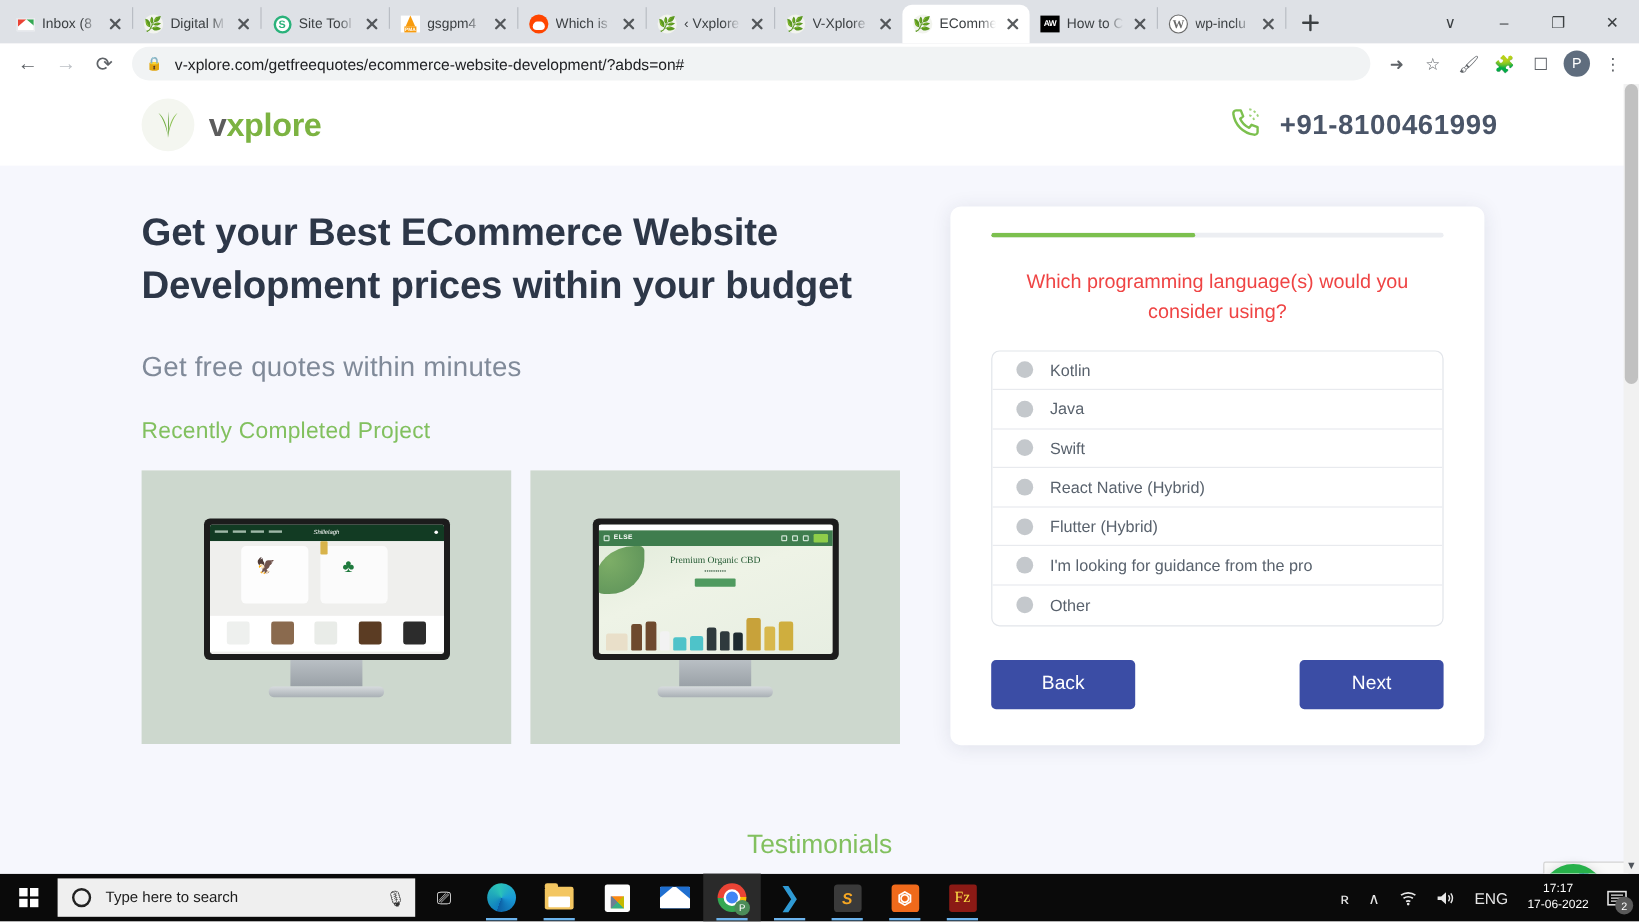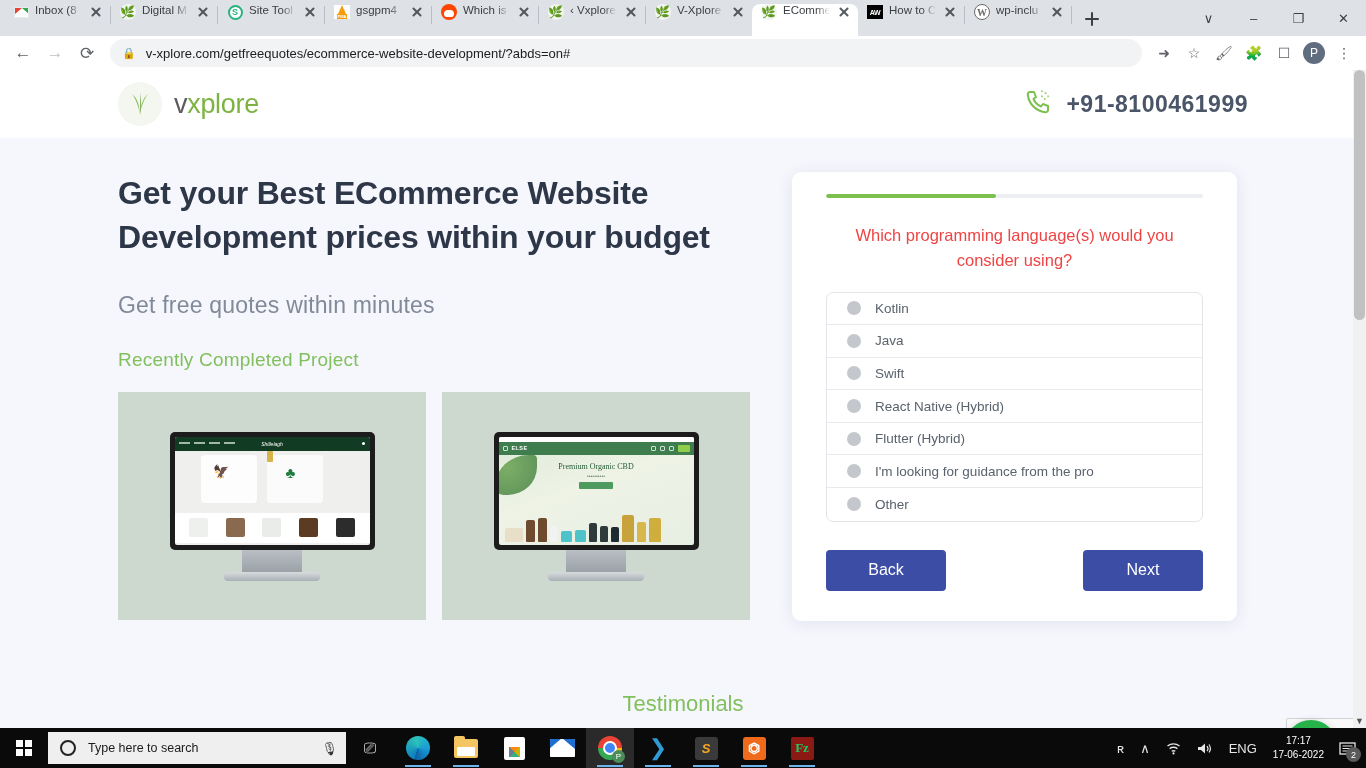--- a/index.html
+++ b/index.html
@@ -10,21 +10,21 @@
   }
 
   
   .browser { width: 1366px; height: 728px; background: #dee1e6; position: relative; }
 
   .tabstrip {
     height: 36px; background: #dee1e6;
     display: flex; align-items: flex-end; padding-left: 4px; position: relative;
   }
   .tab {
-    height: 32px; width: 106px; display: flex; 
+    height: 32px; width: 106px; display: flex; align-items: center;
     padding: 0 6px 0 9px; gap: 6px; position: relative; flex: 0 0 auto;
     border-radius: 8px 8px 0 0; cursor: default;
   }
   .tab.active { background: #ffffff; }
   .tab .favicon { width: 16px; height: 16px; flex: 0 0 16px; display: flex; align-items: center; justify-content: center; }
   .tab .tab-title {
     font-size: 11.5px; color: #3c4043; white-space: nowrap; overflow: hidden;
     flex: 1 1 auto; text-overflow: clip;
     -webkit-mask-image: linear-gradient(to right, #000 70%, transparent 100%);
     mask-image: linear-gradient(to right, #000 70%, transparent 100%);
@@ -89,21 +89,21 @@
   .avatar-p { width: 22px; height: 22px; border-radius: 50%; background: #5f6d7e; color: #fff;
      font-size: 12px; display: flex; align-items: center; justify-content: center; }
 
   
   .page { width: 1366px; height: 658px; background: #f6f7fd; position: relative; overflow: hidden; }
   .site-header { height: 68px; background: #ffffff; display: flex; align-items: center;
      padding: 0 118px 0 118px; justify-content: space-between; }
   .logo { display: flex; align-items: center; gap: 12px; }
   .logo-badge { width: 44px; height: 44px; border-radius: 50%; background: #f4f6f0;
      display: flex; align-items: center; justify-content: center; }
-  .logo-text { font-size: 27px; font-weight: normal; letter-spacing: -0.3px; }
+  .logo-text { font-size: 27px; font-weight: bold; letter-spacing: -0.3px; }
   .logo-text .v { color: #5c5c5c; }
   .logo-text .x { color: #7cb342; }
   .phone { display: flex; align-items: center; gap: 12px; }
   .phone-num { font-size: 23px; font-weight: bold; color: #4a5568; letter-spacing: .5px; }
 
   .content { display: flex; padding: 34px 118px 0 118px; gap: 34px; }
   .left-col { width: 640px; }
   h1.hero {
     font-size: 32px; line-height: 1.36; color: #2d3748; font-weight: bold;
     letter-spacing: -0.2px; max-width: 640px;
@@ -233,21 +233,21 @@
   .ic-chrome::after { content: ""; width: 10px; height: 10px; border-radius: 50%; background: #4285f4; border: 2px solid #fff; }
   .ic-chrome .pbadge { position: absolute; right: -3px; bottom: -3px; width: 13px; height: 13px; border-radius: 50%;
      background: #4c8c59; color: #fff; font-size: 8px; display: flex; align-items: center; justify-content: center; }
   .ic-vs { width: 24px; height: 22px; color: #2f9ad4; font-size: 22px; line-height: 1; display: flex;
      align-items: center; justify-content: center; }
   .ic-sub { width: 23px; height: 23px; background: #3a3a3a; border-radius: 3px; display: flex;
      align-items: center; justify-content: center; color: #f5a623; font-size: 13px; font-weight: bold; font-style: italic; }
   .ic-xampp { width: 23px; height: 23px; background: #f06a1b; border-radius: 3px; display: flex;
      align-items: center; justify-content: center; color: #fff; font-size: 14px; font-weight: bold; }
   .ic-fz { width: 23px; height: 23px; background: #8b1a15; border-radius: 2px; display: flex;
-     align-items: center; justify-content: center; color: #22c55e; font-size: 13px; font-weight: bold;
+     align-items: center; justify-content: center; color: #fde047; font-size: 13px; font-weight: normal;
      font-family: "Liberation Serif", serif; }
 </style>
 </head>
 <body>
 
 <div class="browser">
 
   <div class="tabstrip">
 
     <div class="tab">

